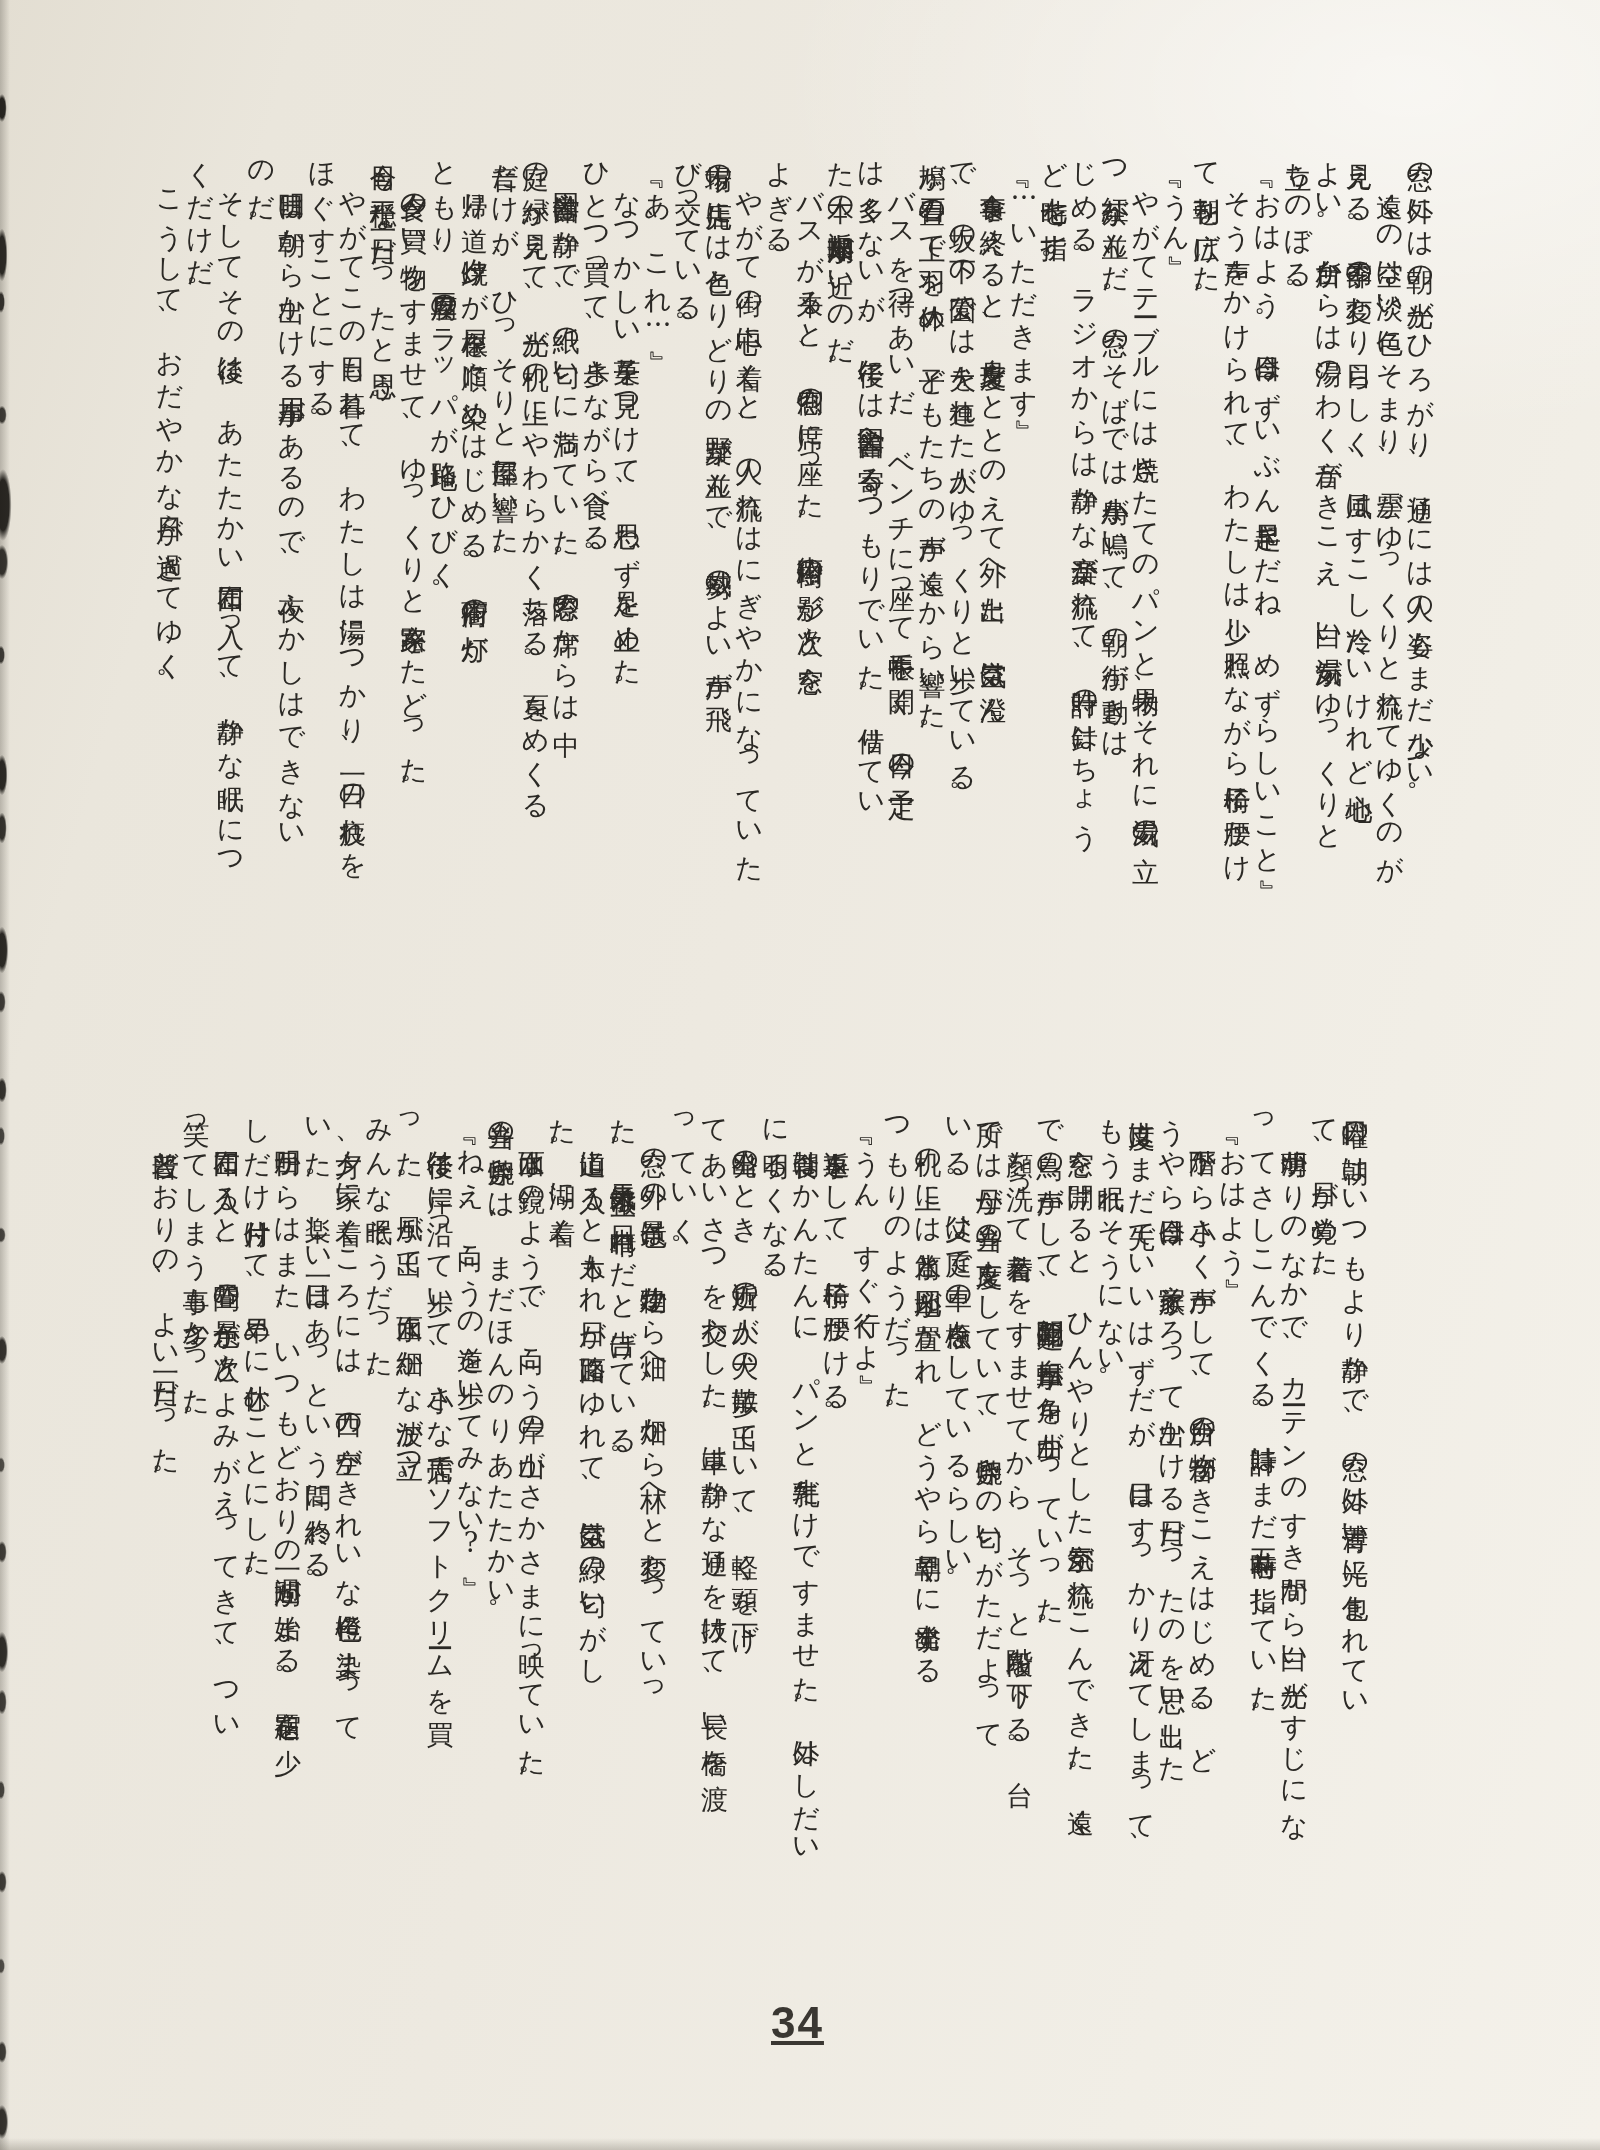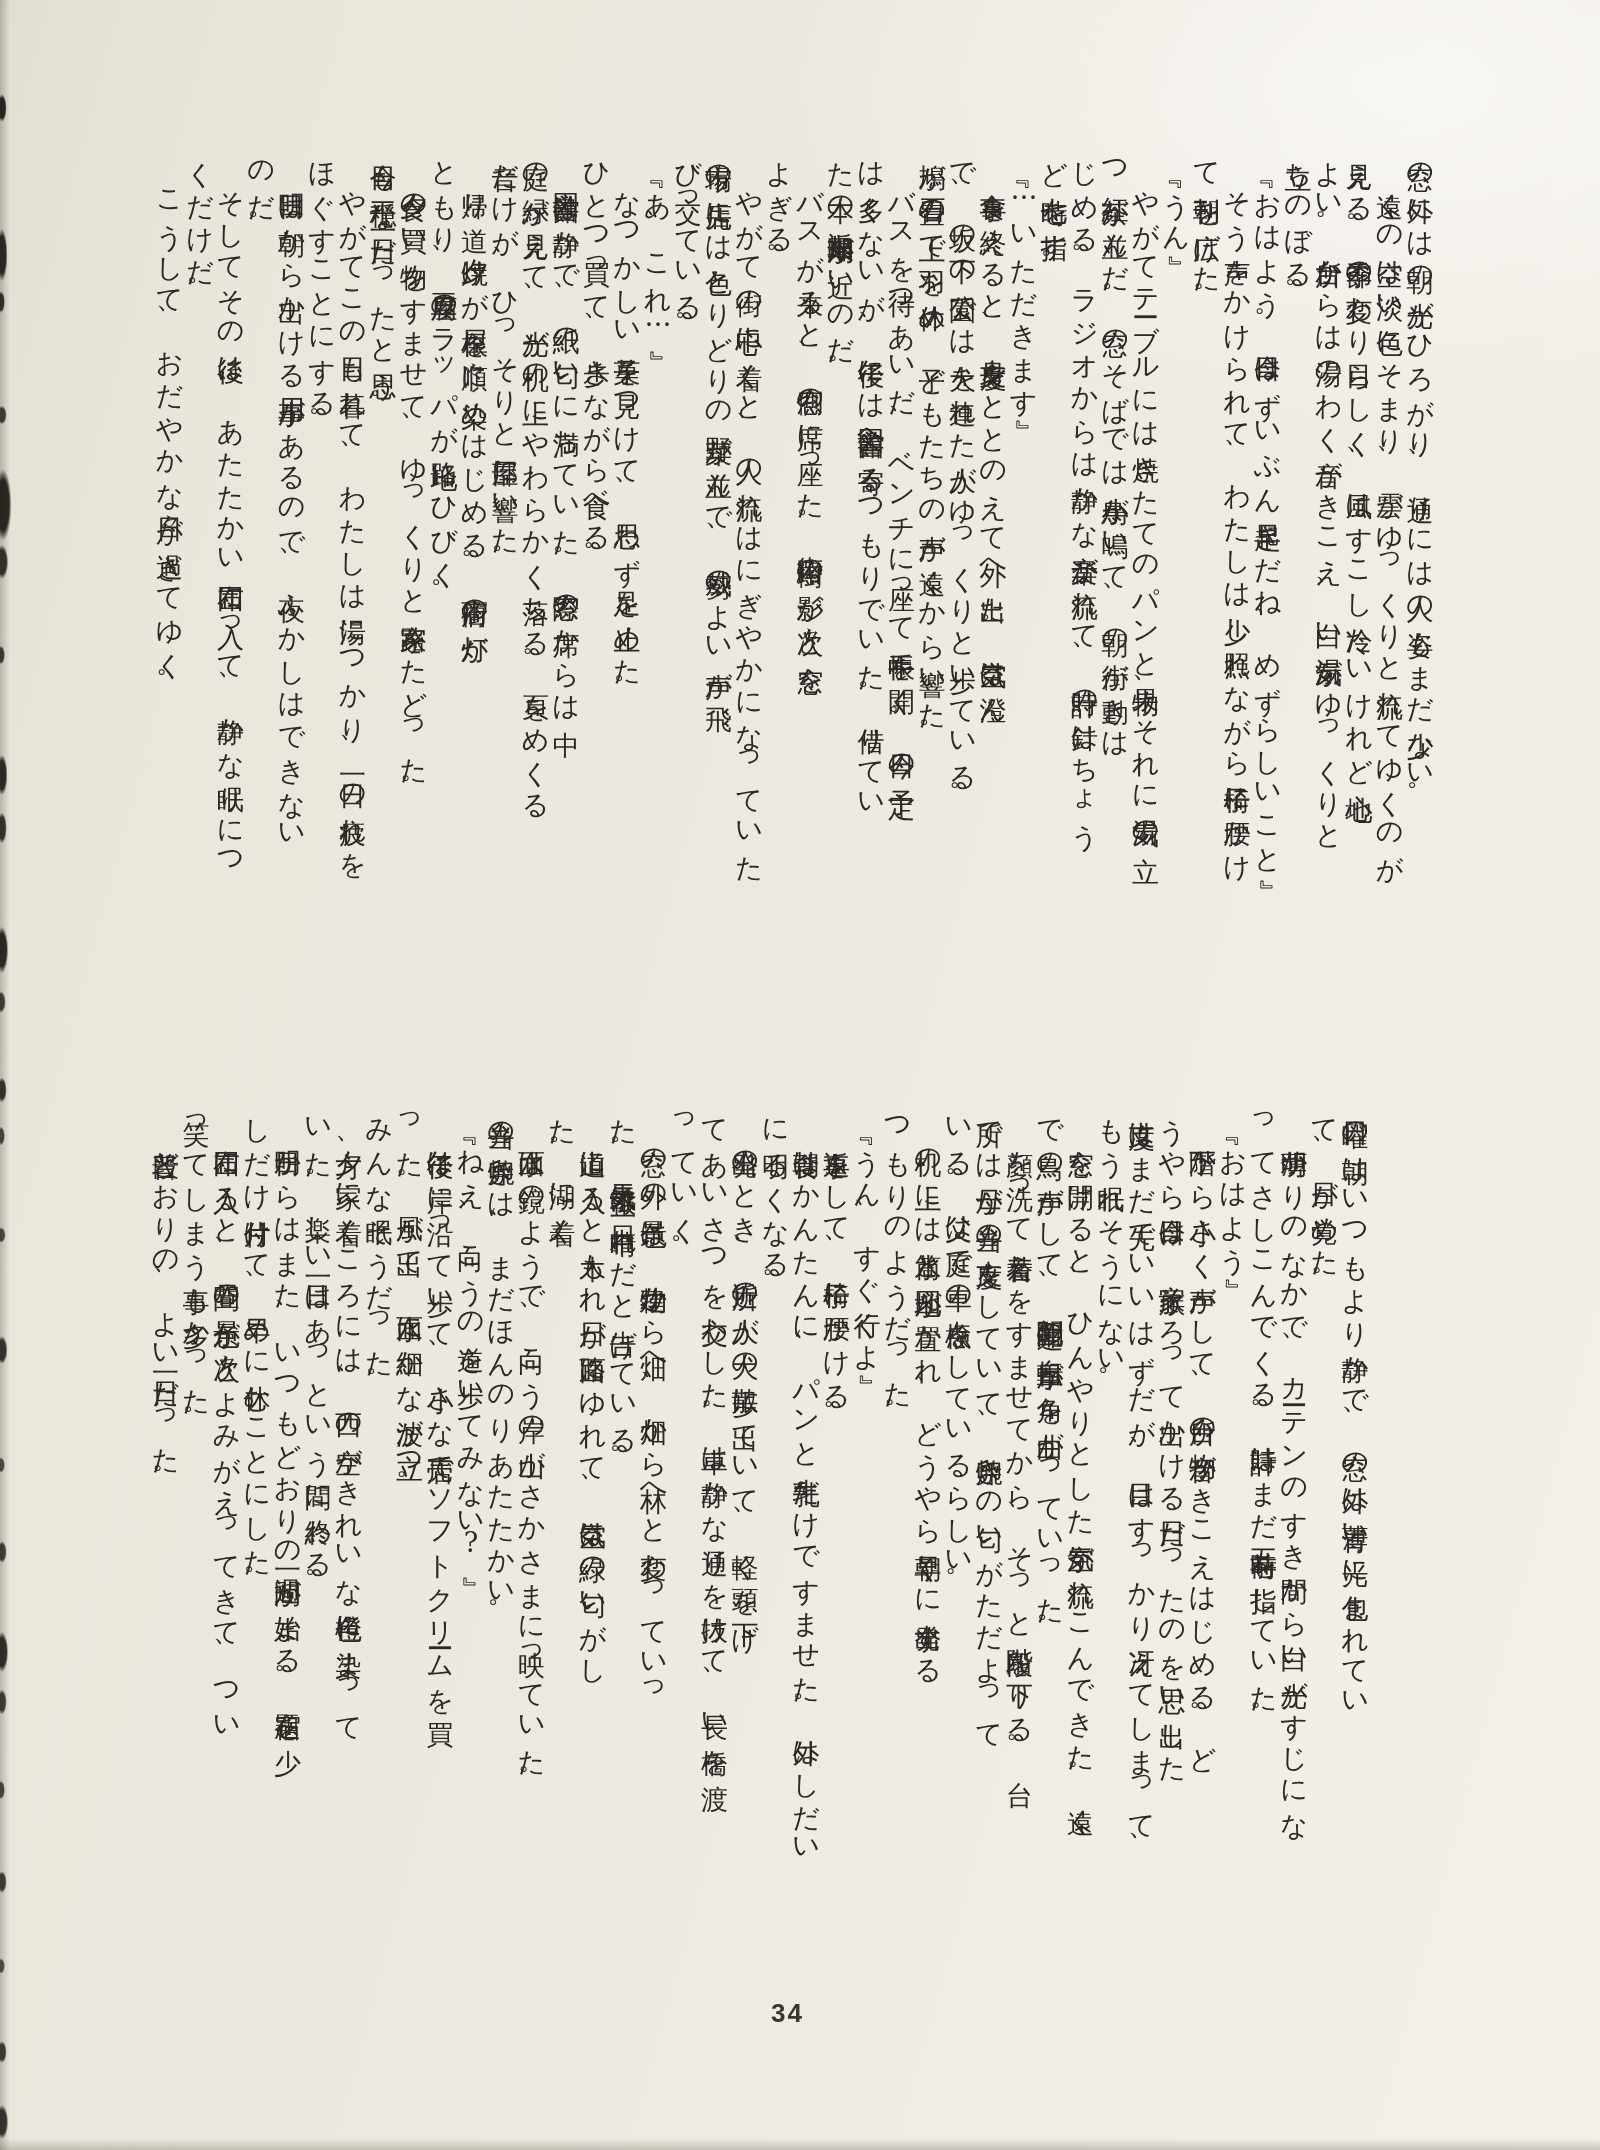--- a/index.html
+++ b/index.html
@@ -64,22 +64,23 @@
     color:var(--ink);
     white-space:nowrap;
   }
   .block-top   { top:143px;  right:165px; width:1292px; height:882px; }
   .block-bottom{ top:1100px; right:230px; width:1232px; height:882px; }
   .tcol{ }
   .tcol.indent{ padding-top:29px; }
   .page-number{
     position:absolute;left:771px;top:1998px;
     font-family:"Liberation Sans","DejaVu Sans",sans-serif;
-    font-size:26px;font-weight:600;letter-spacing:2px;
+    font-size:44px;font-weight:600;letter-spacing:2px;
     color:#3a3732;
+    text-decoration:underline;
   }
 </style>
 </head>
 <body>
 
 <div class="page">
   <div class="edge-left"></div>
   <div class="edge-bottom"></div>
 
   <div class="vblock block-top">

